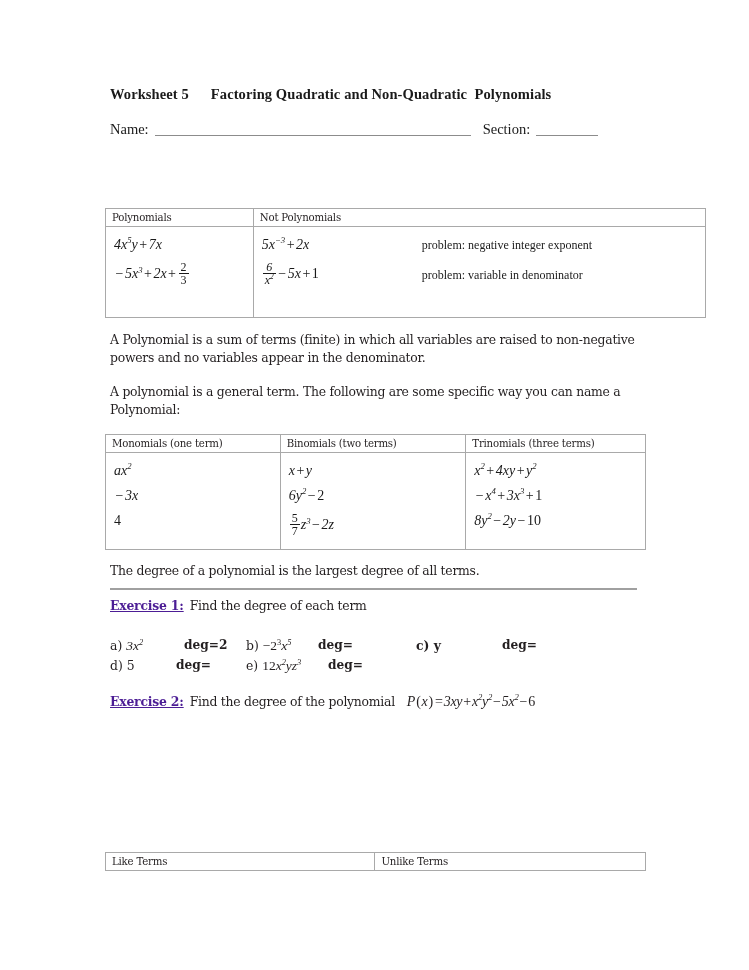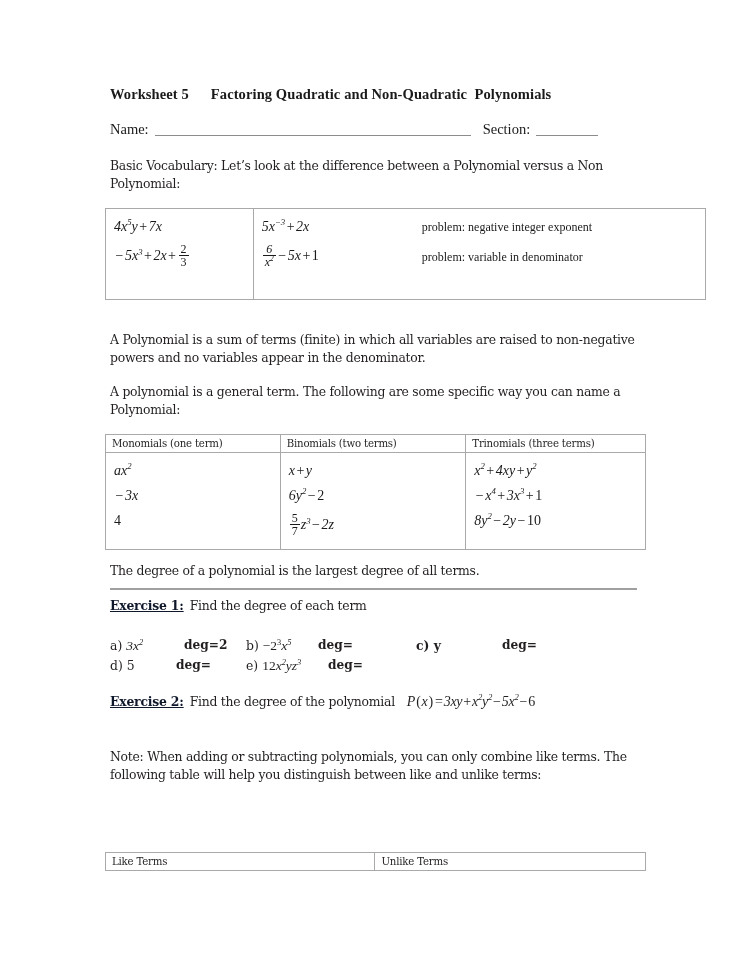--- a/index.html
+++ b/index.html
@@ -122,21 +122,21 @@
   
   .hr-rule {
     position:absolute; left:110px; top:588px;
     width:527px; height:2px; background:#a0a0a0;
   }
 
   
   .ex-head {
     font-family:"DejaVu Serif", serif;
     font-weight:bold; font-size:12.4px;
-    color:#0f172a; text-decoration:underline;
+    color:#4c1d95; text-decoration:underline;
     letter-spacing:-0.2px;
   }
   .ex-line {
     position:absolute;
     font-family:"DejaVu Serif", serif;
     font-size:12.4px; color:#231f20; letter-spacing:-0.25px;
     white-space:nowrap;
   }
   #exercise-1 { left:110px; top:598px; }
   #exercise-2 { left:110px; top:694px; }
@@ -164,28 +164,31 @@
 <body>
 
 <div class="page">
 
   <div class="title"><span>Worksheet 5</span><span class="gap"></span><span>Factoring Quadratic and Non-Quadratic  Polynomials</span></div>
 
   <div class="nameline">
     <span class="lbl">Name:</span><span class="rule-name"></span><span class="seclbl">Section:</span><span class="rule-sec"></span>
   </div>
 
-  <div class="para p-vocab">Basic Vocabulary:  Let’s look at the difference between a Polynomial versus a  Non Polynomial:</div>
 
   <table class="tbl" id="table-vocab">
     <colgroup>
         <col class="c1">
         <col class="c2">
       </colgroup>
     <tbody>
+        <tr>
+      <td class="hd">Polynomials</td>
+      <td class="hd">Not Polynomials</td>
+    </tr>
     <tr>
       <td class="body-cell">
         <div class="mrow math">4<span>x</span><sup>5</sup><span>y</span><span class="op">+</span>7<span>x</span></div>
         <div class="mrow math tall"><span class="op">−</span>5<span>x</span><sup>3</sup><span class="op">+</span>2<span>x</span><span class="op">+</span><span class="frac"><span class="num">2</span><span class="den">3</span></span></div>
       </td>
       <td class="body-cell">
         <div class="mrow rowflex">
           <span class="math mcell">5<span>x</span><sup>−3</sup><span class="op">+</span>2<span>x</span></span>
           <span class="prob" style="margin-left:0">problem: negative integer exponent</span>
         </div>
@@ -256,21 +259,20 @@
       <span class="ans-item deg-d deg-lbl">deg=</span>
       <span class="ans-item lbl-e"><span>e)</span> <span class="ans-math"><span class="n">12</span><span>x</span><sup>2</sup><span>yz</span><sup>3</sup></span></span>
       <span class="ans-item deg-e deg-lbl">deg=</span>
     </div>
   </div>
 
   <div class="ex-line" id="exercise-2">
     <span class="ex-head">Exercise 2:</span><span class="ex-text">Find the degree of the polynomial</span><span class="ex2-math"><span>P</span><span class="op">(</span><span>x</span><span class="op">)</span><span class="op">=</span>3<span>xy</span><span class="op">+</span><span>x</span><sup>2</sup><span>y</span><sup>2</sup><span class="op">−</span>5<span>x</span><sup>2</sup><span class="op">−</span><span class="n">6</span></span>
   </div>
 
-  <div class="para p-note">Note:  When adding or subtracting polynomials, you can only combine like terms. The following table will help you distinguish between like and unlike terms:</div>
 
   <table class="tbl" id="table-terms">
     <colgroup>
         <col class="u1">
         <col class="u2">
       </colgroup>
     <tbody>
         <tr>
       <td class="hd">Like Terms</td>
       <td class="hd">Unlike Terms</td>

